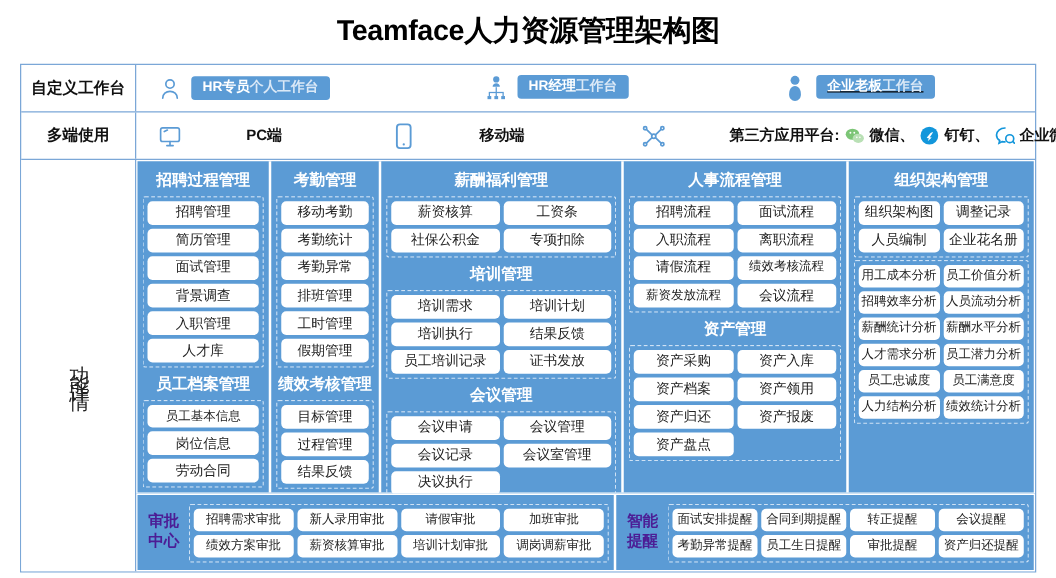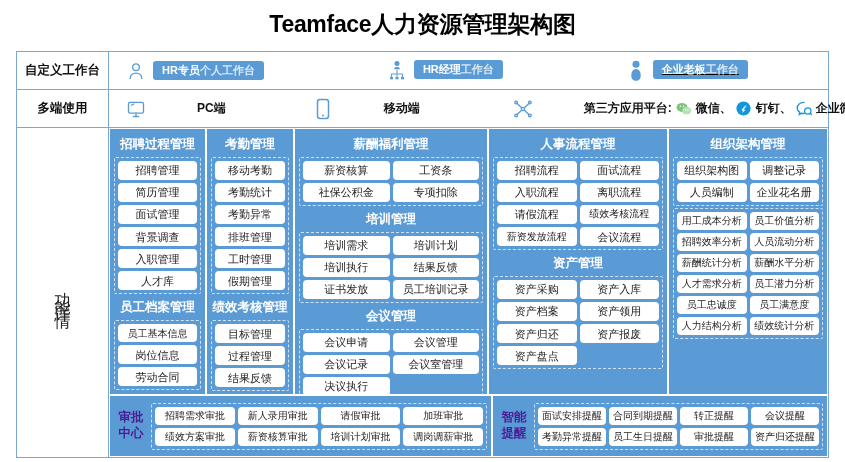--- a/index.html
+++ b/index.html
@@ -82,21 +82,21 @@
     border:1.5px solid #ffffff;
     box-sizing:border-box;
   }
   .col{
     display:flex;flex-direction:column;
     padding:4px 4px 4px 4px;
     box-sizing:border-box;
     min-width:0;
   }
   .col + .col{border-left:2px solid #ffffff;}
-  .col-a{width:95px;}
+  .col-a{width:105px;}
   .col-b{width:88px;}
   .col-c{width:194px;}
   .col-d{width:180px;}
   .col-e{flex:1;}
 
   .group{margin-bottom:2px;}
   .grouphead{
     text-align:center;color:#ffffff;font-weight:bold;
     font-size:12.5px;line-height:1.5;padding:2px 0 3px 0;
     white-space:nowrap;
@@ -336,22 +336,22 @@
                 <div class="cell">专项扣除</div>
               </div>
             </div>
             <div class="group">
               <div class="grouphead">培训管理</div>
               <div class="grid g2">
                 <div class="cell">培训需求</div>
                 <div class="cell">培训计划</div>
                 <div class="cell">培训执行</div>
                 <div class="cell">结果反馈</div>
+                <div class="cell">员工培训记录</div>
                 <div class="cell">证书发放</div>
-                <div class="cell">员工培训记录</div>
               </div>
             </div>
             <div class="group">
               <div class="grouphead">会议管理</div>
               <div class="grid g2">
                 <div class="cell">会议申请</div>
                 <div class="cell">会议管理</div>
                 <div class="cell">会议记录</div>
                 <div class="cell">会议室管理</div>
                 <div class="cell">决议执行</div>

